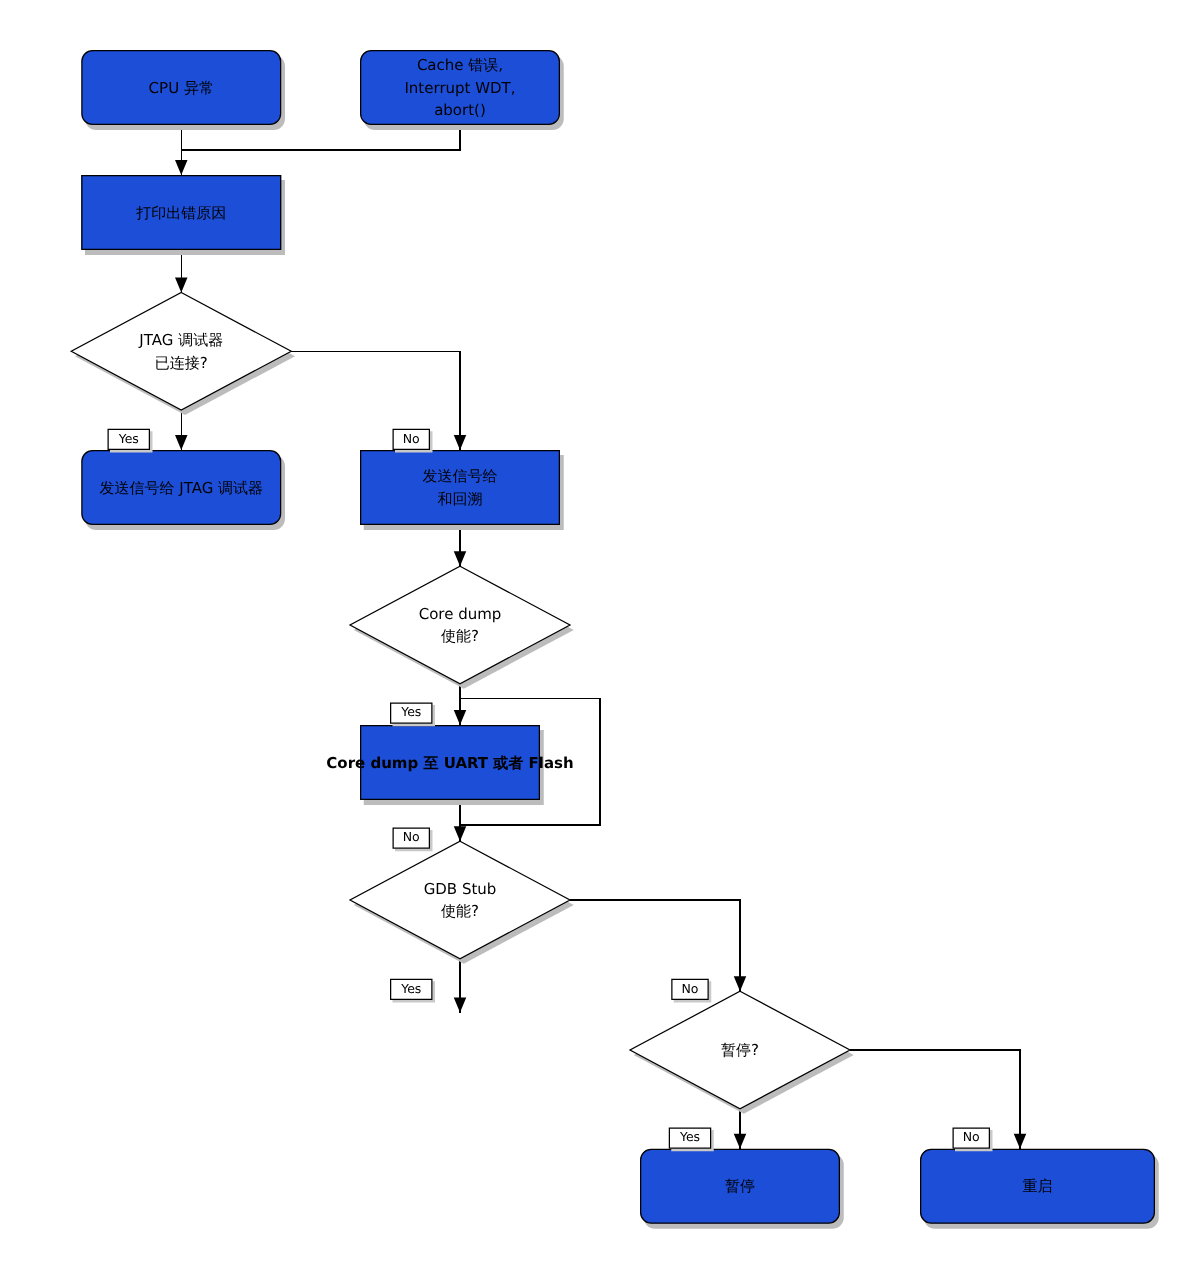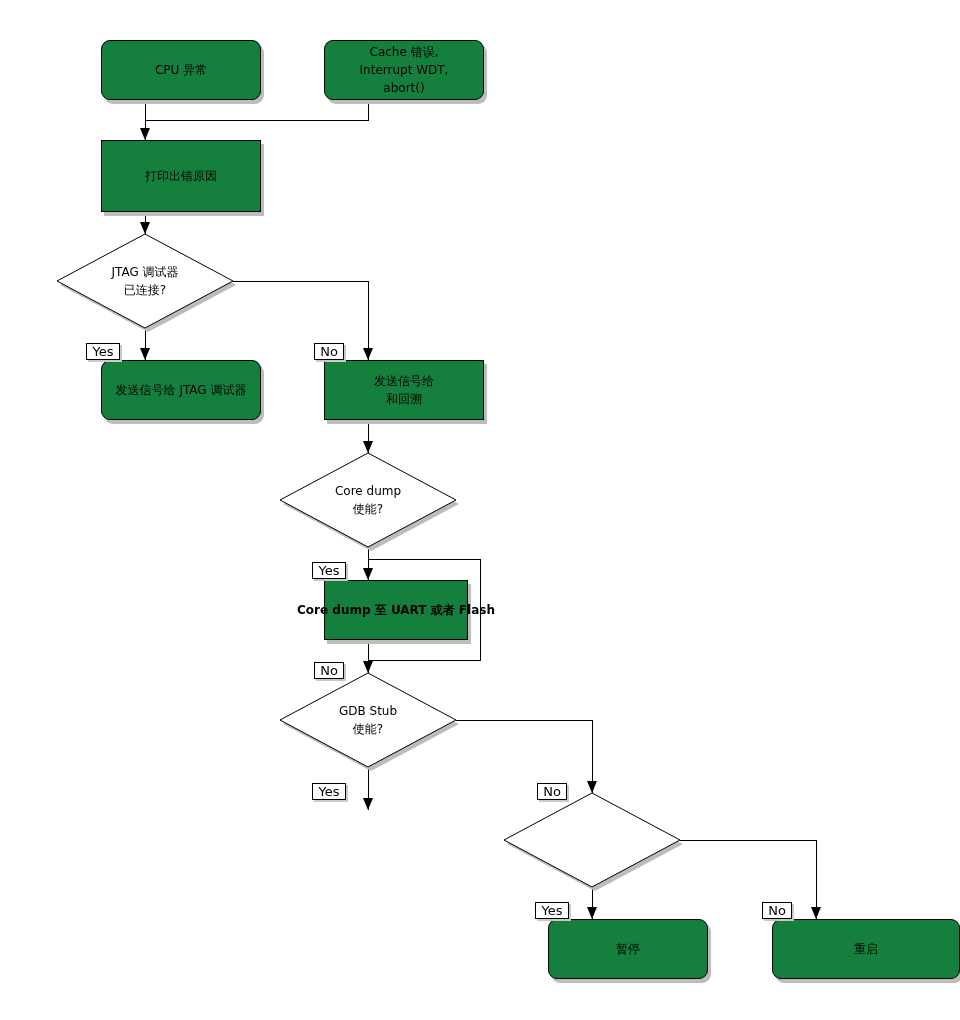--- a/index.html
+++ b/index.html
@@ -35,32 +35,31 @@
     stroke: #000000;
     stroke-width: 1;
   }
   .diamond-shadow {
     fill: #bcbcbc;
     stroke: none;
   }
   .node {
     position: absolute;
     box-sizing: border-box;
-    background: #15803d;
+    background: #1d4ed8;
     border: 1px solid #000000;
     box-shadow: 3px 4px 0 #bcbcbc;
     display: flex;
     align-items: center;
     justify-content: center;
     text-align: center;
     font-size: 12px;
     line-height: 18px;
     color: #000000;
     white-space: pre;
-    margin-left: 36px;
   }
   .node.rounded {
     border-radius: 9px;
   }
   .diamond-label {
     position: absolute;
     display: flex;
     align-items: center;
     justify-content: center;
     text-align: center;
@@ -72,29 +71,29 @@
   }
   .edge-label {
     position: absolute;
     box-sizing: border-box;
     background: #ffffff;
     border: 1px solid #000000;
     box-shadow: 2px 2px 0 #c9c9c9;
     display: flex;
     align-items: center;
     justify-content: center;
-    font-size: 13px;
+    font-size: 10px;
     line-height: 11px;
     color: #000000;
   }
 
   
   #n-cpu            { left: 65px;  top: 40px;  width: 160px; height: 60px; }
   #n-other          { left: 288px; top: 40px;  width: 160px; height: 60px; }
-  #n-print-reason   { left: 65px;  top: 140px; width: 160px; height: 72px; }
+  #n-print-reason   { left: 65px;  top: 140px; width: 160px; height: 60px; }
   #n-send-jtag      { left: 65px;  top: 360px; width: 160px; height: 60px; }
   #n-print-regs     { left: 288px; top: 360px; width: 160px; height: 60px; }
   #n-do-coredump    { left: 288px; top: 580px; width: 144px; height: 60px; font-weight: bold; }
   #n-start-gdbstub  { left: 288px; top: 810px; width: 160px; height: 60px; }
   #n-halt           { left: 512px; top: 919px; width: 160px; height: 60px; }
   #n-reboot         { left: 736px; top: 919px; width: 188px; height: 60px; }
 
   #d-jtag-label     { left: 65px;  top: 254px; width: 160px; height: 54px; }
   #d-coredump-label { left: 288px; top: 473px; width: 160px; height: 54px; }
   #d-gdbstub-label  { left: 288px; top: 693px; width: 160px; height: 54px; }
@@ -164,20 +163,21 @@
   <div class="node" id="n-do-coredump">Core dump 至 UART 或者 Flash</div>
   <div class="node rounded" id="n-halt">暂停</div>
   <div class="node rounded" id="n-reboot">重启</div>
 
   <div class="diamond-label" id="d-jtag-label">JTAG 调试器
 已连接?</div>
   <div class="diamond-label" id="d-coredump-label">Core dump
 使能?</div>
   <div class="diamond-label" id="d-gdbstub-label">GDB Stub
 使能?</div>
+  <div class="diamond-label" id="d-halt-label">暂停?</div>
 
   <div class="edge-label" id="el-jtag-yes">Yes</div>
   <div class="edge-label" id="el-jtag-no">No</div>
   <div class="edge-label" id="el-coredump-yes">Yes</div>
   <div class="edge-label" id="el-coredump-no">No</div>
   <div class="edge-label" id="el-gdbstub-yes">Yes</div>
   <div class="edge-label" id="el-gdbstub-no">No</div>
   <div class="edge-label" id="el-halt-yes">Yes</div>
   <div class="edge-label" id="el-halt-no">No</div>
 

